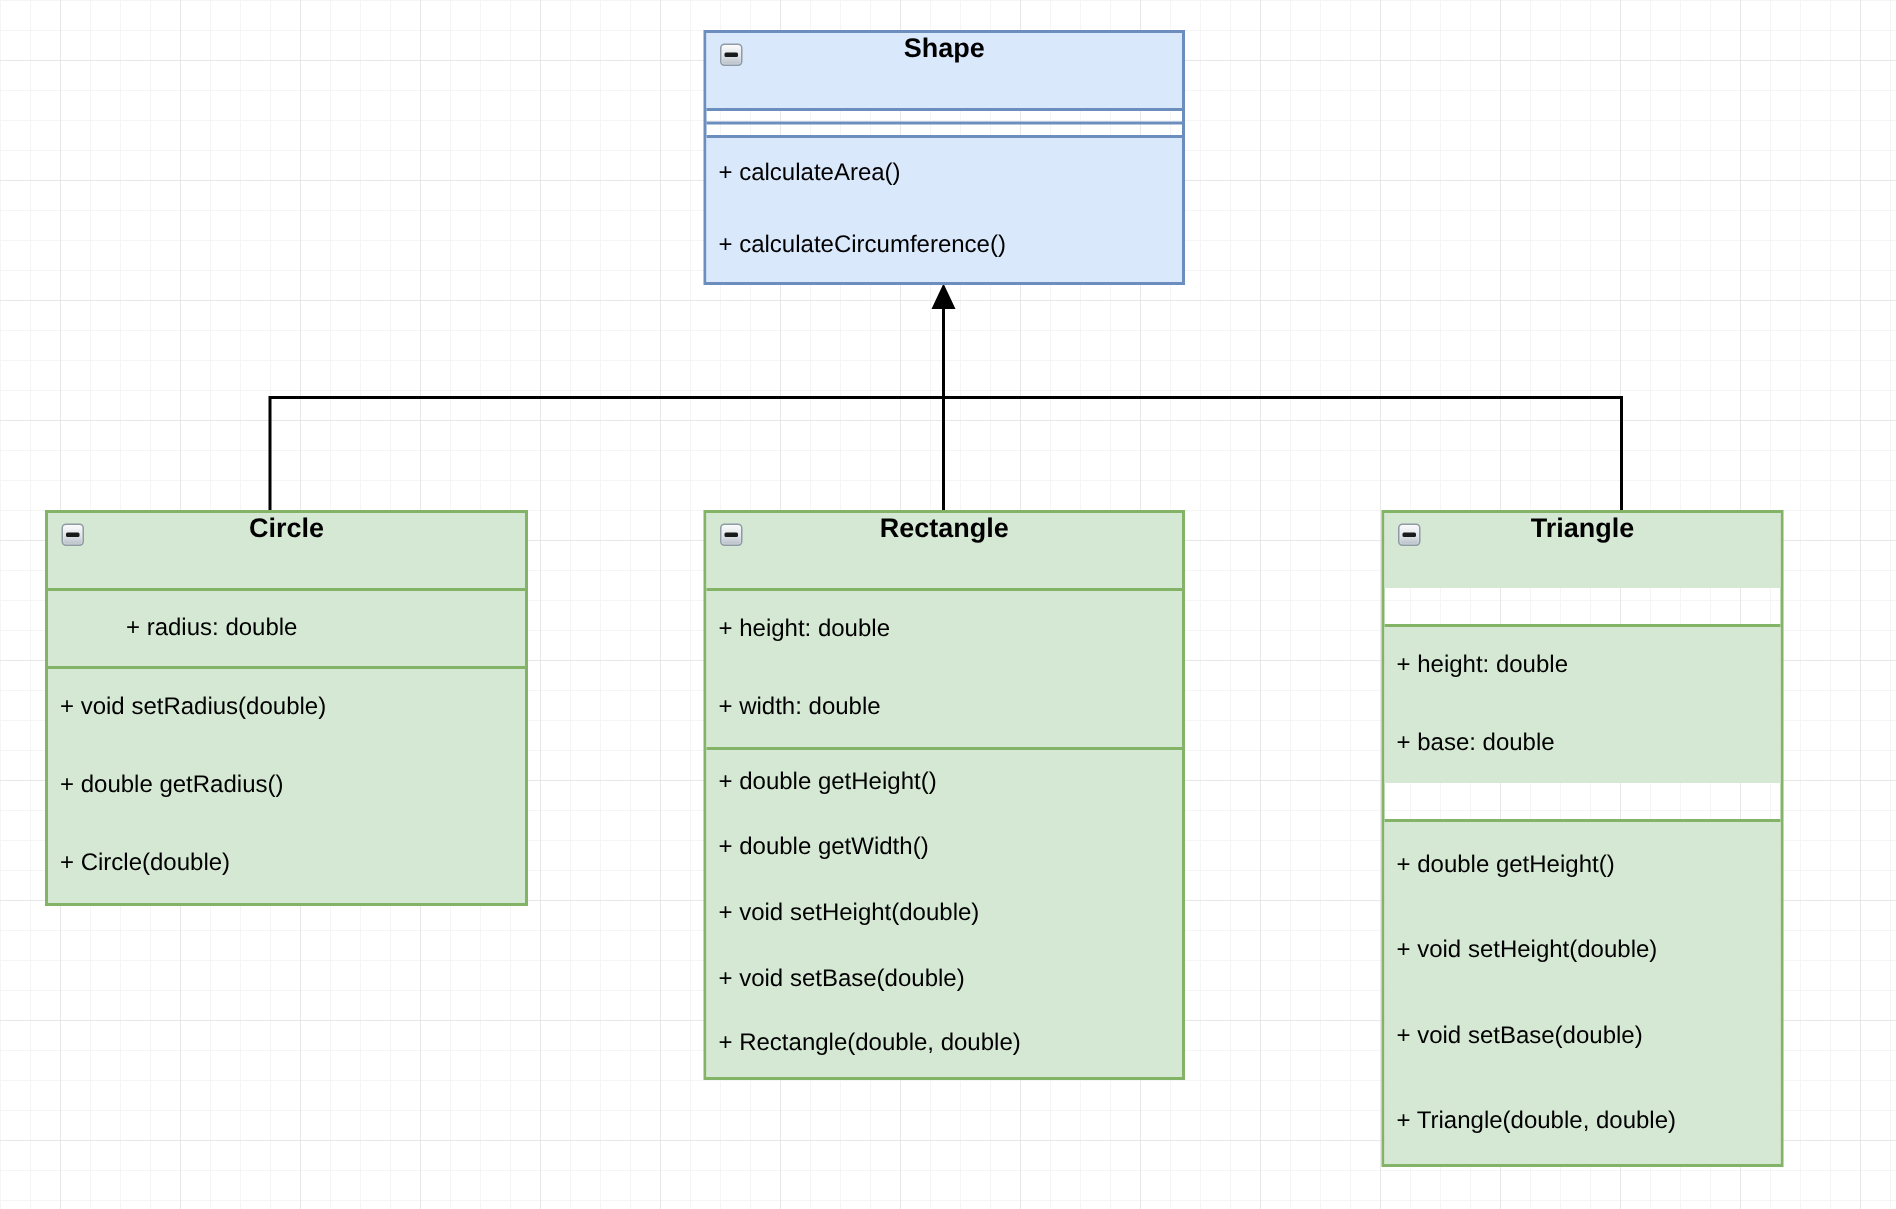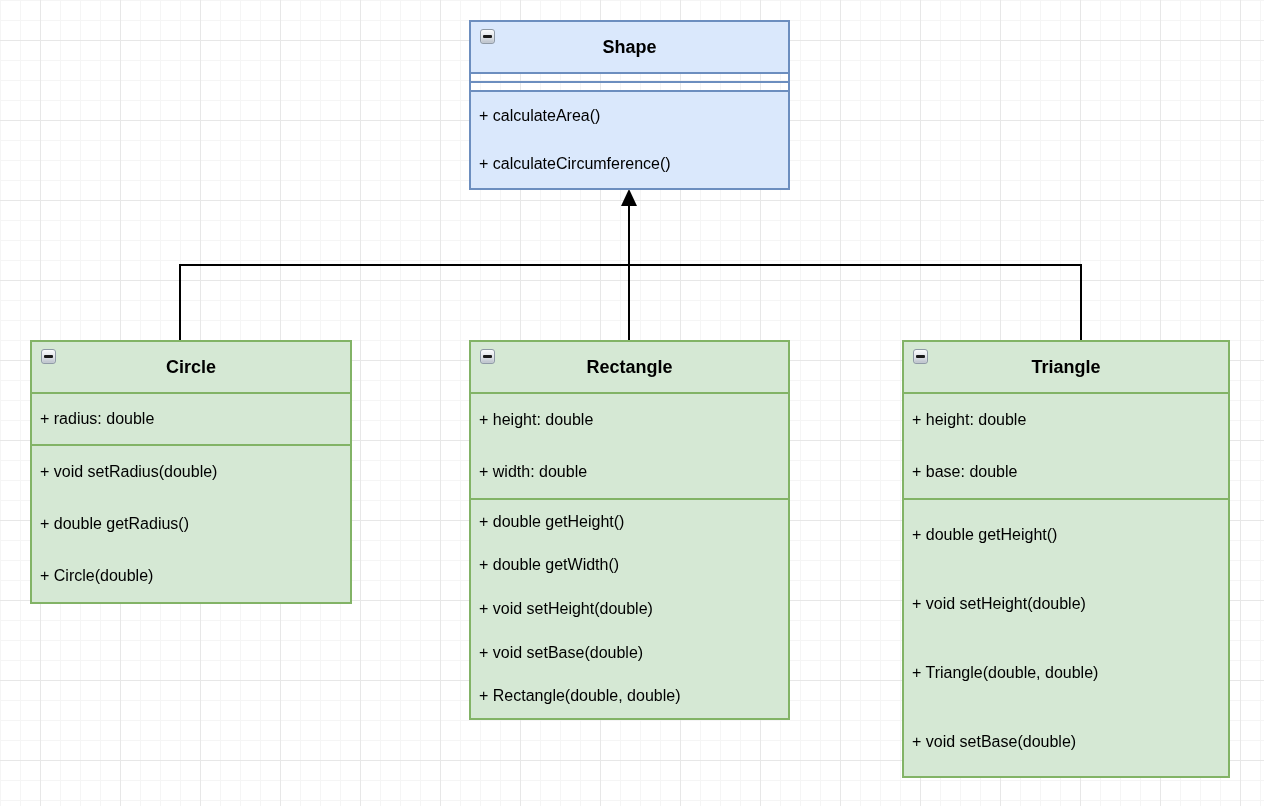--- a/index.html
+++ b/index.html
@@ -40,28 +40,28 @@
     position: absolute;
     box-sizing: border-box;
     border: 2px solid #666;
     display: flex;
     flex-direction: column;
     z-index: 2;
   }
   #box-shape     { left: 469px; top: 20px;  width: 321px; height: 170px; }
   #box-circle    { left: 30px;  top: 340px; width: 322px; height: 264px; }
   #box-rectangle { left: 469px; top: 340px; width: 321px; height: 380px; }
-  #box-triangle  { left: 902px; top: 340px; width: 328px; height: 438px; }
+  #box-triangle  { left: 921px; top: 340px; width: 268px; height: 438px; gap: 24px; }
 
   .box-header {
     position: relative;
     height: 50px;
     flex: 0 0 auto;
     display: flex;
-    align-items: center;
+    align-items: flex-start;
     justify-content: center;
     font-size: 18px;
     font-weight: bold;
   }
   .box-section { border-top: 2px solid #666; box-sizing: border-box; }
   .box-section.empty { height: 9px; flex: 0 0 auto; background: transparent !important; }
   .box-section.attrs { flex: 0 0 auto; display: flex; flex-direction: column; }
   #box-circle .attrs { height: 52px; }
   #box-rectangle .attrs, #box-triangle .attrs { height: 106px; text-align: center; }
   .box-section.methods { flex: 1 1 auto; display: flex; flex-direction: column; }
@@ -119,21 +119,21 @@
     </div>
   </div>
 
   <div class="class-box" id="box-circle" style="border-color: rgb(130, 179, 102);">
     <div class="box-header" style="background: rgb(213, 232, 212);">
       <span class="collapse-btn">
           <span class="minus-glyph"></span>
         </span>
       <span class="class-title">Circle</span>
     </div>
-    <div class="box-section attrs" style="background: rgb(213, 232, 212); border-top-color: rgb(130, 179, 102);">
+    <div class="box-section attrs" style="background: rgb(213, 232, 212); border-top-color: rgb(130, 179, 102); padding-left: 44px;">
       <div class="row">+ radius: double</div>
     </div>
     <div class="box-section methods" style="background: rgb(213, 232, 212); border-top-color: rgb(130, 179, 102);">
       <div class="row">+ void setRadius(double)</div>
       <div class="row">+ double getRadius()</div>
       <div class="row">+ Circle(double)</div>
     </div>
   </div>
 
   <div class="class-box" id="box-rectangle" style="border-color: rgb(130, 179, 102);">
@@ -163,18 +163,18 @@
         </span>
       <span class="class-title">Triangle</span>
     </div>
     <div class="box-section attrs" style="background: rgb(213, 232, 212); border-top-color: rgb(130, 179, 102);">
       <div class="row">+ height: double</div>
       <div class="row">+ base: double</div>
     </div>
     <div class="box-section methods" style="background: rgb(213, 232, 212); border-top-color: rgb(130, 179, 102);">
       <div class="row">+ double getHeight()</div>
       <div class="row">+ void setHeight(double)</div>
+      <div class="row">+ void setBase(double)</div>
       <div class="row">+ Triangle(double, double)</div>
-      <div class="row">+ void setBase(double)</div>
     </div>
   </div>
 
 </div>
 
 </body></html>

